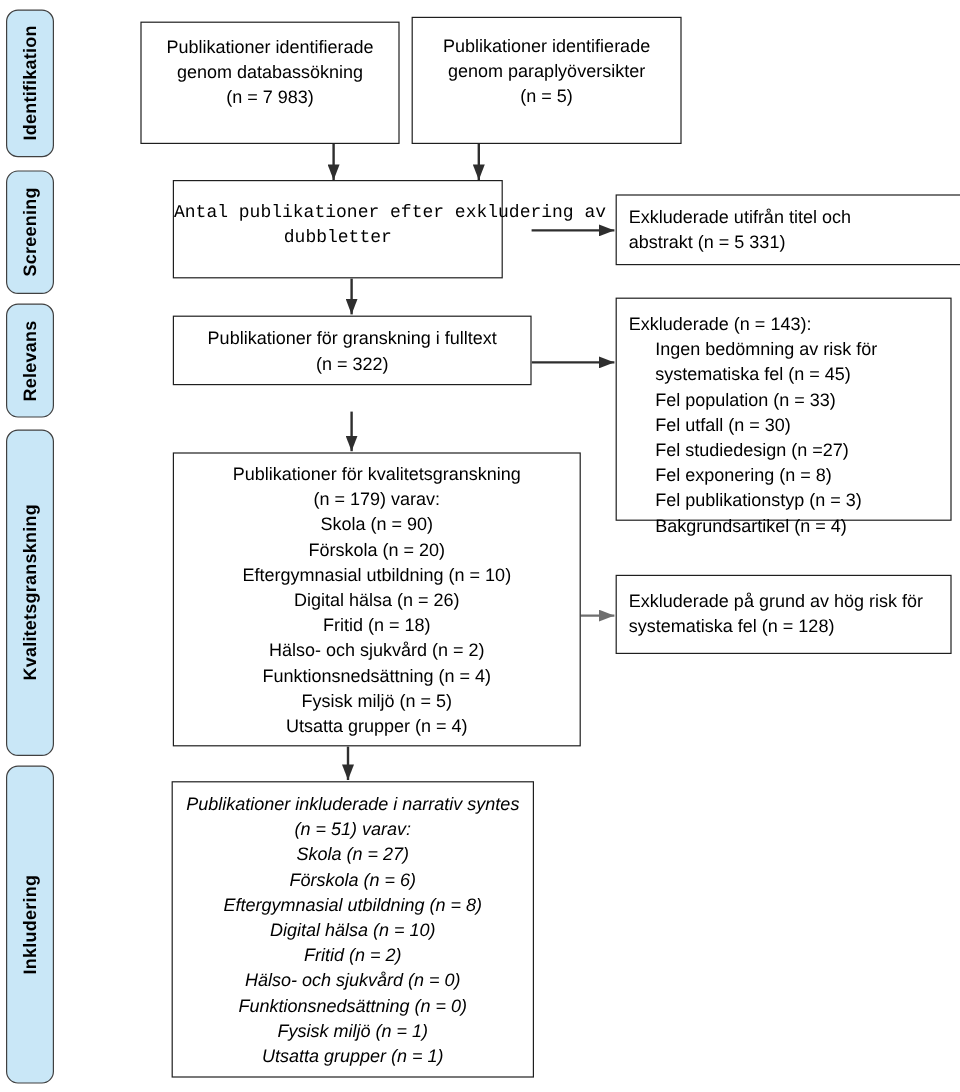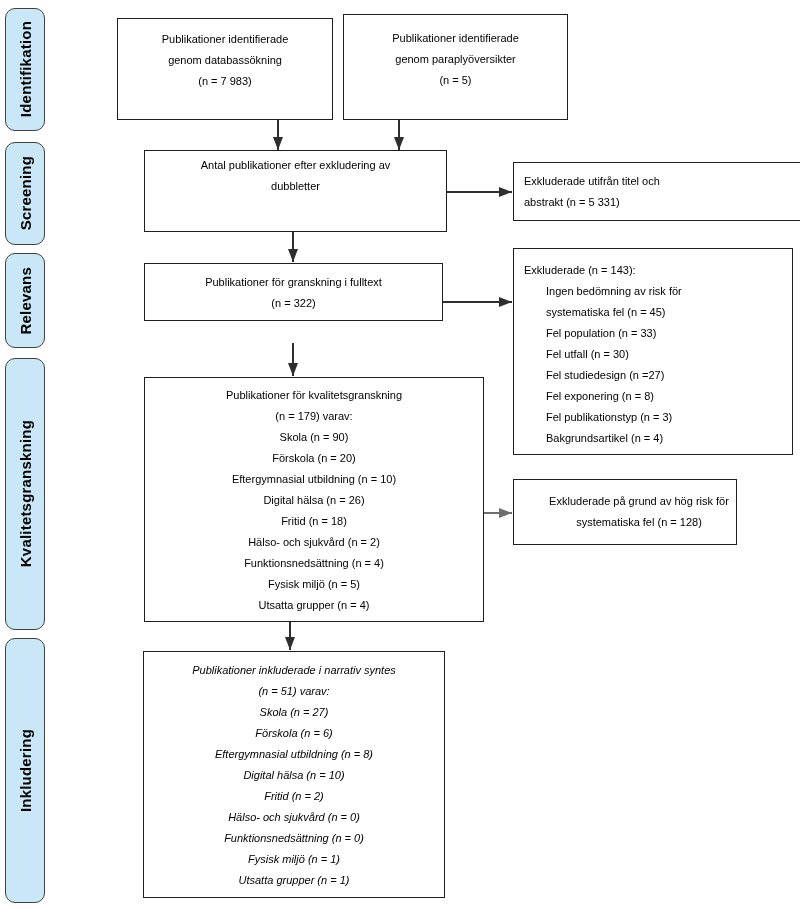--- a/index.html
+++ b/index.html
@@ -49,21 +49,21 @@
     color: #000;
     white-space: nowrap;
     letter-spacing: 0.2px;
   }
   .box {
     position: absolute;
     box-sizing: border-box;
     background: var(--background, #ffffff);
     border: 1.5px solid var(--box-border, #1f1f1f);
     color: var(--text, #000000);
-    font-size: 11px;
+    font-size: 15px;
     line-height: 21px;
   }
   .box .line {
     white-space: nowrap;
   }
   .center { text-align: center; }
   .leftalign { text-align: left; }
   .vcenter {
     display: flex;
     flex-direction: column;
@@ -116,36 +116,36 @@
       <div class="line">genom databassökning</div>
       <div class="line">(n = 7 983)</div>
     </div>
 
   <div class="box center" style="left:343px;top:14px;width:225px;height:106px;padding-top:13px;">
       <div class="line">Publikationer identifierade</div>
       <div class="line">genom paraplyöversikter</div>
       <div class="line">(n = 5)</div>
     </div>
 
-  <div class="box center" style="left:144px;top:150px;width:303px;height:82px;padding-top:4px;">
+  <div class="box center" style="left:144px;top:150px;width:275px;height:82px;padding-top:16px;font-family:Liberation Mono, monospace;">
       <div class="line">Antal publikationer efter exkludering av</div>
       <div class="line">dubbletter</div>
     </div>
 
   <div class="box leftalign vcenter" style="left:513px;top:162px;width:304px;height:59px;padding-left:10px;">
       <div class="line">Exkluderade utifrån titel och</div>
       <div class="line">abstrakt (n = 5 331)</div>
     </div>
 
   <div class="box center" style="left:144px;top:263px;width:299px;height:58px;padding-top:8px;">
       <div class="line">Publikationer för granskning i fulltext</div>
       <div class="line">(n = 322)</div>
     </div>
 
-  <div class="box leftalign" style="left:513px;top:248px;width:280px;height:207px;padding:11px 8px 0 10px;">
+  <div class="box leftalign" style="left:513px;top:248px;width:280px;height:186px;padding:11px 8px 0 10px;">
       <div class="line">Exkluderade (n = 143):</div>
       <div class="line indent">Ingen bedömning av risk för</div>
       <div class="line indent">systematiska fel (n = 45)</div>
       <div class="line indent">Fel population (n = 33)</div>
       <div class="line indent">Fel utfall (n = 30)</div>
       <div class="line indent">Fel studiedesign (n =27)</div>
       <div class="line indent">Fel exponering (n = 8)</div>
       <div class="line indent">Fel publikationstyp (n = 3)</div>
       <div class="line indent">Bakgrundsartikel (n = 4)</div>
     </div>
@@ -157,21 +157,21 @@
       <div class="line">Förskola (n = 20)</div>
       <div class="line">Eftergymnasial utbildning (n = 10)</div>
       <div class="line">Digital hälsa (n = 26)</div>
       <div class="line">Fritid (n = 18)</div>
       <div class="line">Hälso- och sjukvård (n = 2)</div>
       <div class="line">Funktionsnedsättning (n = 4)</div>
       <div class="line">Fysisk miljö (n = 5)</div>
       <div class="line">Utsatta grupper (n = 4)</div>
     </div>
 
-  <div class="box leftalign vcenter" style="left:513px;top:479px;width:224px;height:66px;padding-left:28px;align-items:center;">
+  <div class="box leftalign vcenter" style="left:513px;top:479px;width:280px;height:66px;padding-left:10px;">
       <div class="line">Exkluderade på grund av hög risk för</div>
       <div class="line">systematiska fel (n = 128)</div>
     </div>
 
   <div class="box center" style="left:143px;top:651px;width:302px;height:247px;padding-top:8px;font-style:italic;">
       <div class="line">Publikationer inkluderade i narrativ syntes</div>
       <div class="line">(n = 51) varav:</div>
       <div class="line">Skola (n = 27)</div>
       <div class="line">Förskola (n = 6)</div>
       <div class="line">Eftergymnasial utbildning (n = 8)</div>

